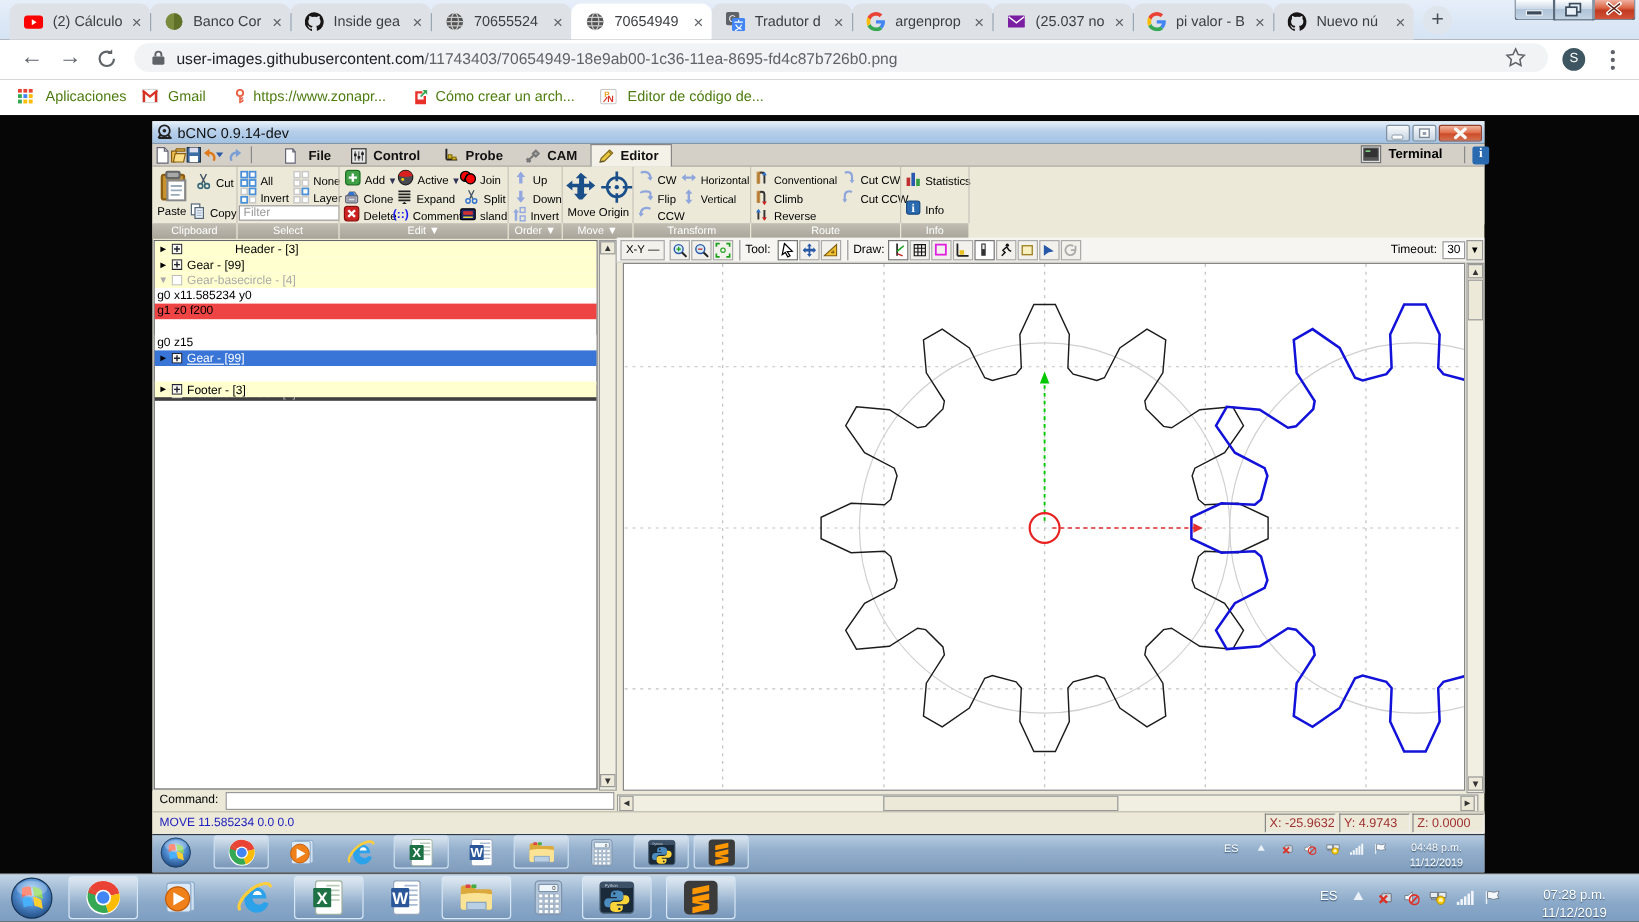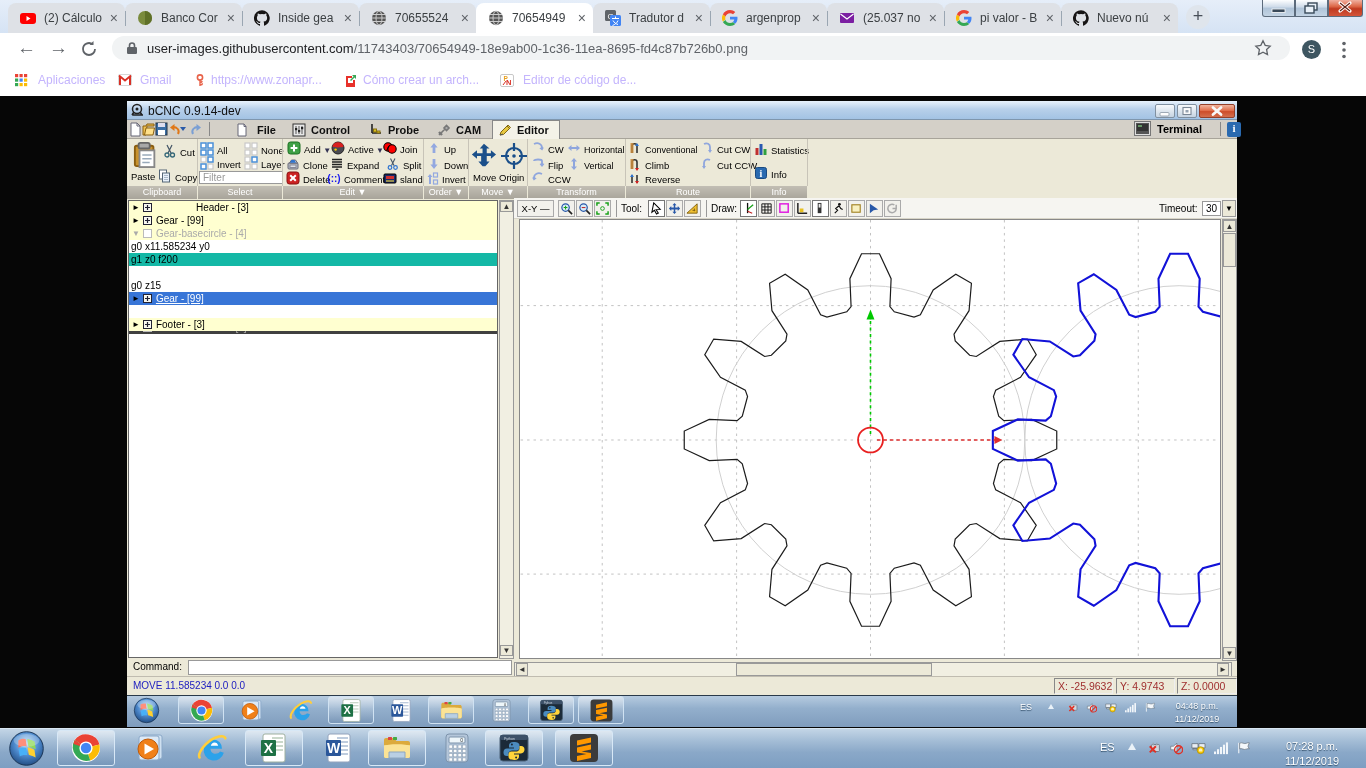--- a/index.html
+++ b/index.html
@@ -6,21 +6,21 @@
 #tabstrip{left:0;top:0;width:1366px;height:33px;background:linear-gradient(#e6eef9,#d5e3f4)}
 .tab{position:absolute;top:3px;height:30px;width:117px;border-radius:8px 8px 0 0;background:#dee1e6;display:flex;align-items:center;padding:0 7px 0 12px;overflow:hidden}
 .tab.active{background:#fff;z-index:3}
 .tab .ttl{font-size:12px;color:#3c4043;margin-left:8px;white-space:nowrap;overflow:hidden;flex:1}
 .tab .cx{color:#5f6368;font-size:14px;margin-left:4px;flex:none;line-height:14px}
 .tabsep{position:absolute;top:11px;width:1px;height:15px;background:#9aa6b2;z-index:2}
 #toolbar{left:0;top:33px;width:1366px;height:33px;background:#fff}
 #bookbar{left:0;top:66px;width:1366px;height:30px;background:#fff}
 .navbtn{position:absolute;top:39px;color:#5f6368;font-size:19px;line-height:20px}
 #omni{position:absolute;left:112px;top:36px;width:1178px;height:24px;background:#f1f3f4;border-radius:14px;display:flex;align-items:center}
-.bm{position:absolute;top:73px;font-size:12px;color:#c4b5fd;white-space:nowrap}
+.bm{position:absolute;top:73px;font-size:12px;color:#4d7c0f;white-space:nowrap}
 .bmi{position:absolute;top:74px}
 #content{left:0;top:96px;width:1366px;height:632px;background:#060606}
 #app{position:absolute;left:127px;top:101px;width:1110px;height:626px;background:#ece9d8;font-size:11px;color:#000}
 .win7btn{position:absolute;top:0;height:17px;border:1px solid #5c6b7c;border-top:none}
 #titlebar{position:absolute;left:0;top:0;width:1110px;height:19px;background:linear-gradient(#e8f2fc,#b8d0ea 45%,#a3c3e4);border-bottom:1px solid #7f96ad}
 #menurow{position:absolute;left:0;top:19px;width:1110px;height:19px;background:#d4d0c8;border-bottom:1px solid #a8a49a}
 .apptab{position:absolute;top:19px;height:19px;font-weight:bold;font-size:11px;display:flex;align-items:center;color:#111}
 #ribbon{position:absolute;left:0;top:38px;width:1110px;height:47.5px;background:#ece9d8}
 #griplabels{position:absolute;left:0;top:85.5px;width:1110px;height:13px}
 .griplabel{position:absolute;top:84.5px;height:13px;background:linear-gradient(#c2beb4,#a8a49a);color:#fff;font-size:9px;text-align:center;line-height:13px}
@@ -483,21 +483,21 @@
         <path d="M2 4.5h5M4.5 2v5" stroke="#223" stroke-width="1.2"></path>
       </svg><span style="margin-left:16px;color:#000;padding-left:28px;">Header - [3]</span></div>
     <div class="trow" style="left:2px;top:113px;background:#ffffd0;padding-left:3px"><span style="color:#000;font-size:8px;vertical-align:1px">►</span><svg width="9" height="9" style="vertical-align:-1px;margin-left:3px">
         <rect x="0.5" y="0.5" width="8" height="8" fill="#f8f8f0" stroke="#223"></rect>
         <path d="M2 4.5h5M4.5 2v5" stroke="#223" stroke-width="1.2"></path>
       </svg><span style="margin-left:4px;color:#000;">Gear - [99]</span></div>
     <div class="trow" style="left:2px;top:126px;background:#ffffd0;padding-left:3px"><span style="color:#aaa;font-size:8px;vertical-align:1px">▼</span><svg width="9" height="9" style="vertical-align:-1px;margin-left:3px">
         <rect x="0.5" y="0.5" width="8" height="8" fill="#fff" stroke="#bbb"></rect>
       </svg><span style="margin-left:4px;color:#aaa;">Gear-basecircle - [4]</span></div>
     <div class="trow" style="left:2px;top:139px;background:#fff;padding-left:2px"><span style="color:#000">g0 x11.585234 y0</span></div>
-    <div class="trow" style="left:2px;top:152px;background:#14b8a6;padding-left:2px"><span style="color:#000">g1 z0 f200</span></div>
+    <div class="trow" style="left:2px;top:152px;background:#ef4444;padding-left:2px"><span style="color:#000">g1 z0 f200</span></div>
     <div class="trow" style="left:2px;top:178px;background:#fff;padding-left:2px"><span style="color:#000">g0 z15</span></div>
     <div class="trow" style="left:2px;top:191px;background:#3875d7;padding-left:3px"><span style="color:#000;font-size:8px;vertical-align:1px">►</span><svg width="9" height="9" style="vertical-align:-1px;margin-left:3px">
         <rect x="0.5" y="0.5" width="8" height="8" fill="#f8f8f0" stroke="#223"></rect>
         <path d="M2 4.5h5M4.5 2v5" stroke="#223" stroke-width="1.2"></path>
       </svg><span style="margin-left:4px;color:#fff;text-decoration:underline;">Gear - [99]</span></div>
     <div class="trow" style="left:2px;top:220px;background:#404040;padding-left:3px"><span style="color:#bbb;font-size:8px;vertical-align:1px">►</span><svg width="9" height="9" style="vertical-align:-1px;margin-left:3px">
         <rect x="0.5" y="0.5" width="8" height="8" fill="#fff" stroke="#bbb"></rect>
       </svg><span style="margin-left:4px;color:#aaa;">Gear-basecircle - [4]</span></div>
     <div class="trow" style="left:2px;top:217px;background:#ffffd0;padding-left:3px"><span style="color:#000;font-size:8px;vertical-align:1px">►</span><svg width="9" height="9" style="vertical-align:-1px;margin-left:3px">
         <rect x="0.5" y="0.5" width="8" height="8" fill="#f8f8f0" stroke="#223"></rect>

